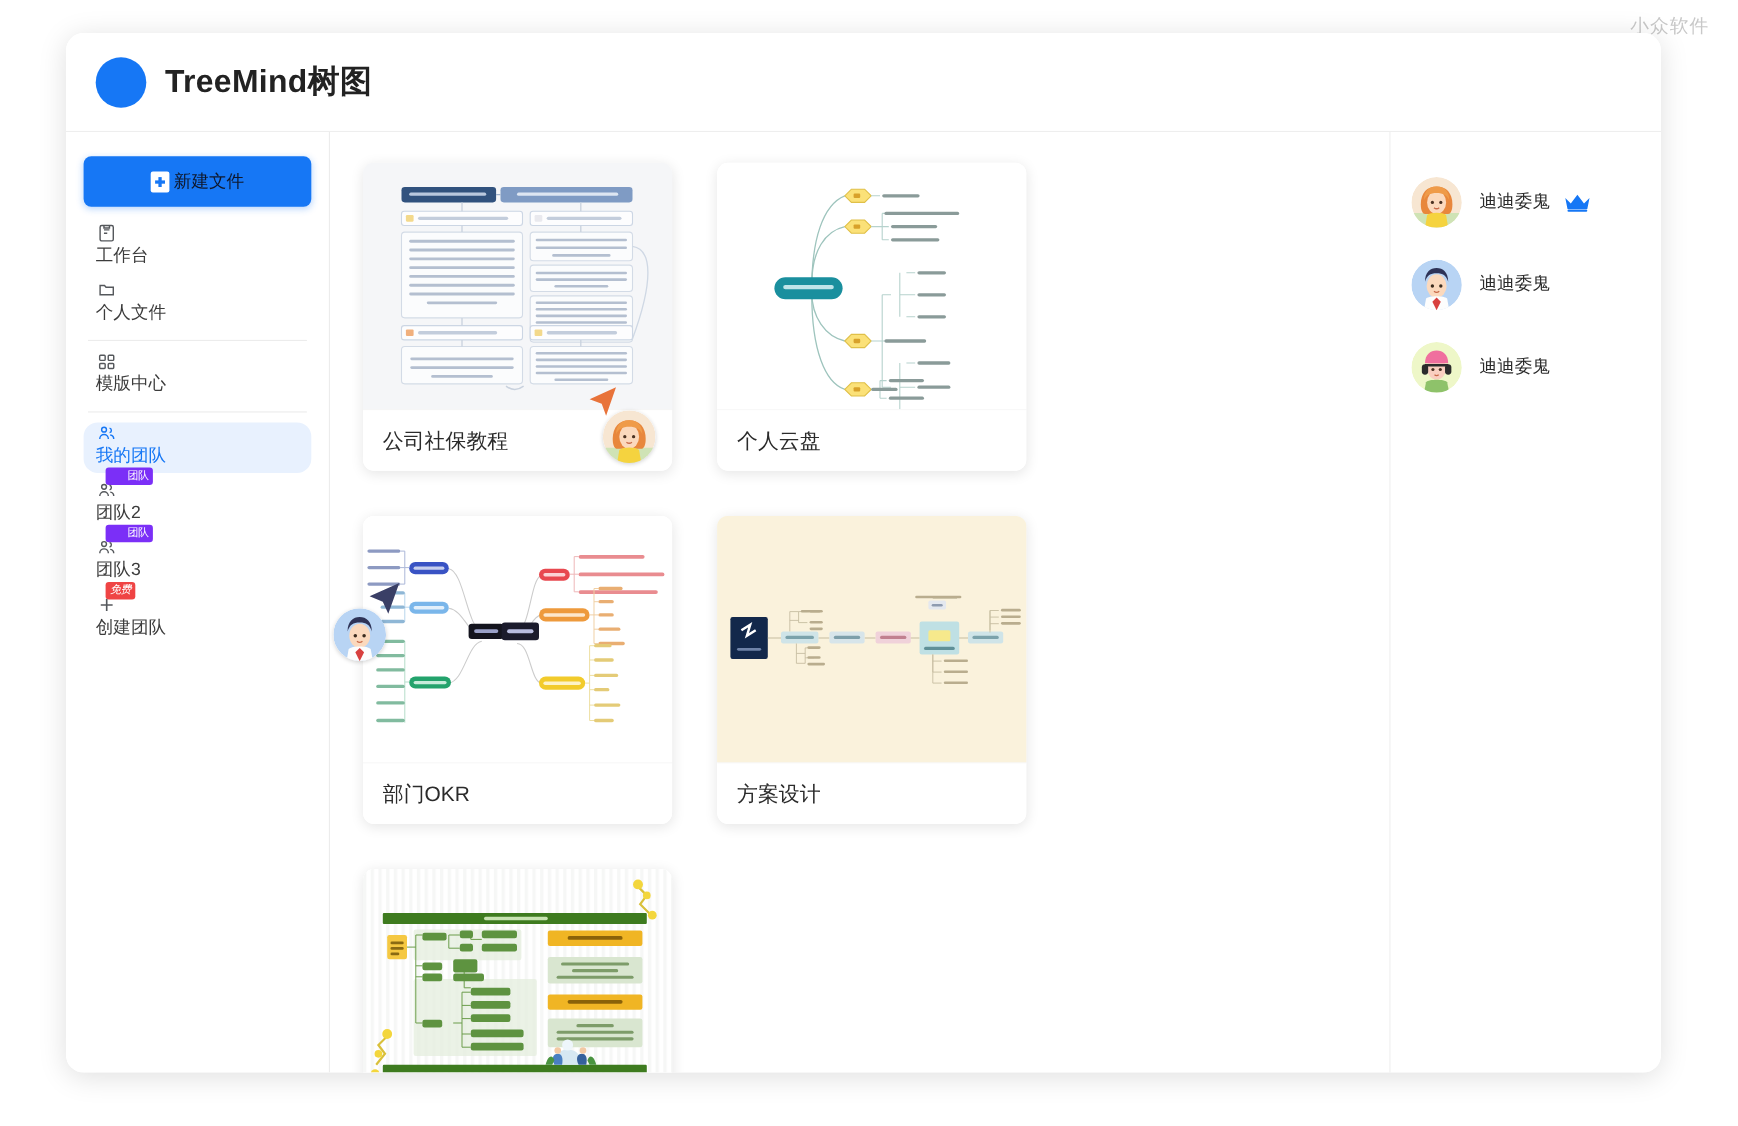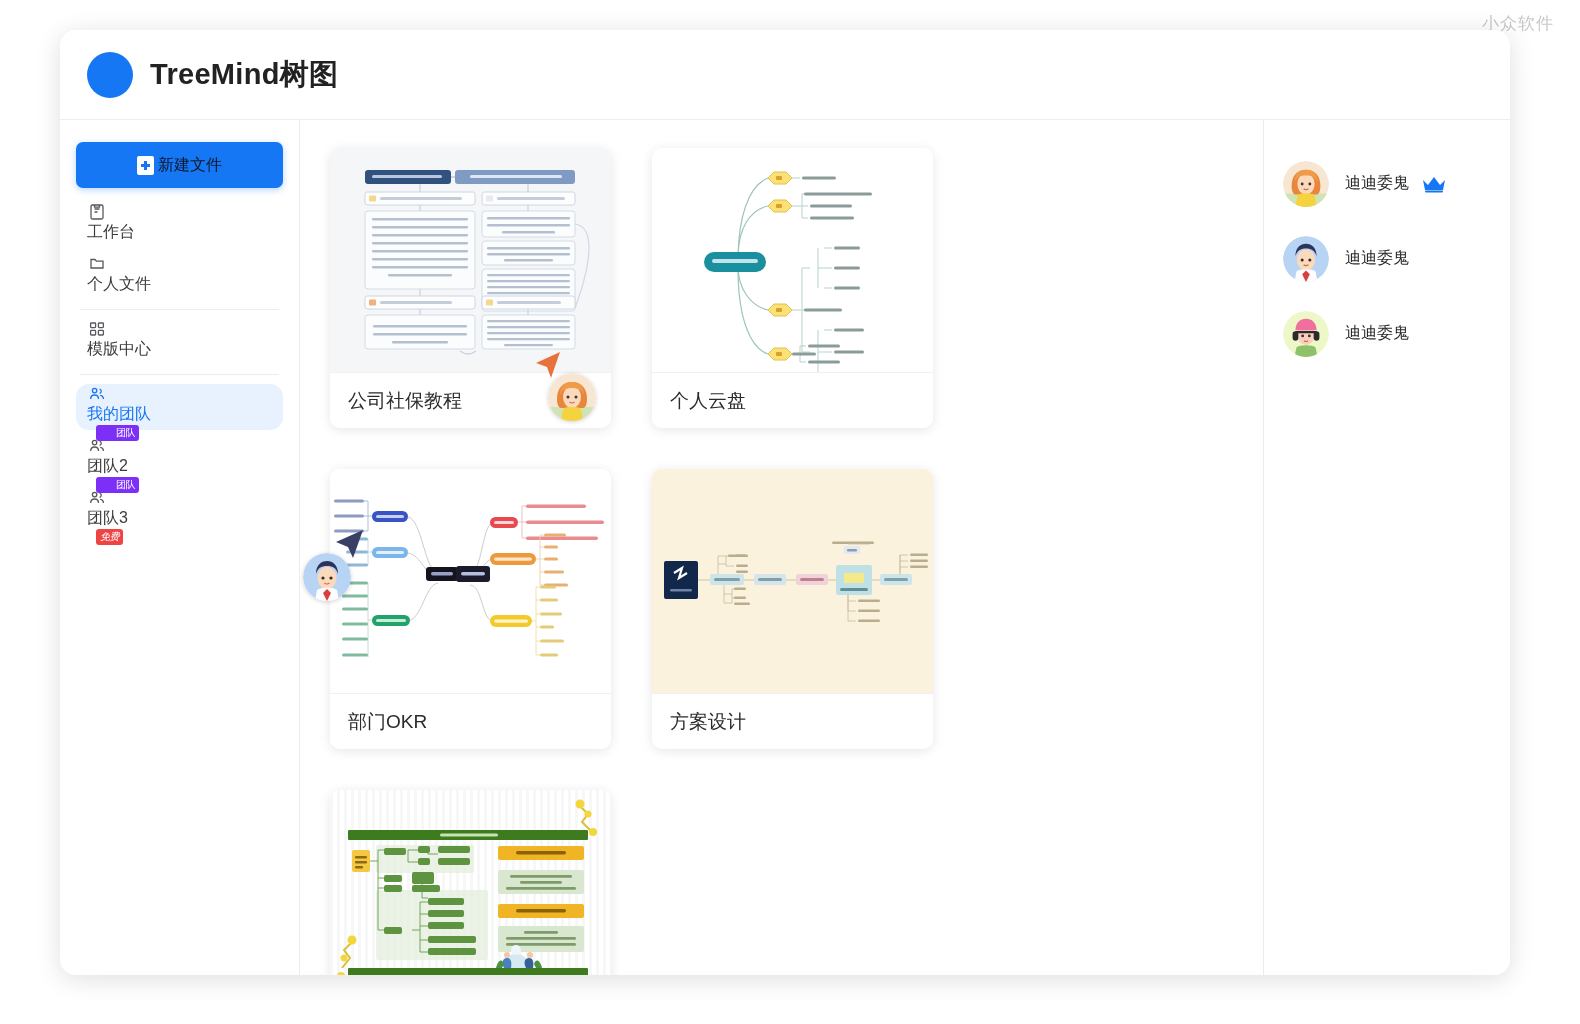--- a/index.html
+++ b/index.html
@@ -286,20 +286,28 @@
             <svg width="18" height="18" viewBox="0 0 18 18" fill="none" stroke="currentColor" stroke-width="1.3">
               <circle cx="6.6" cy="5.6" r="2.2"></circle>
                 <path d="M2.7 14c0-2.4 1.8-4 3.9-4s3.9 1.6 3.9 4"></path>
               <path d="M11.6 4.2a2.1 2.1 0 0 1 0 4.1M12.2 10.4c1.9.2 3.2 1.7 3.2 3.6"></path>
             </svg>
           </span>
           <span>团队3</span>
           <span class="badge free">免费</span>
         </div>
 
+        <div class="nav-item">
+          <span class="nav-ico">
+            <svg width="18" height="18" viewBox="0 0 18 18" fill="none" stroke="currentColor" stroke-width="1.5">
+              <path d="M9 3.6v10.8M3.6 9h10.8"></path>
+            </svg>
+          </span>
+          <span>创建团队</span>
+        </div>
 
       </div>
     </div>
 
     <div class="main">
       <div class="card-grid">
 
         <div class="file-card">
           <div class="card-thumb" style="background:#f5f6f8">
             <svg class="thumb-svg" viewBox="0 0 281 224" preserveAspectRatio="xMidYMid meet">

